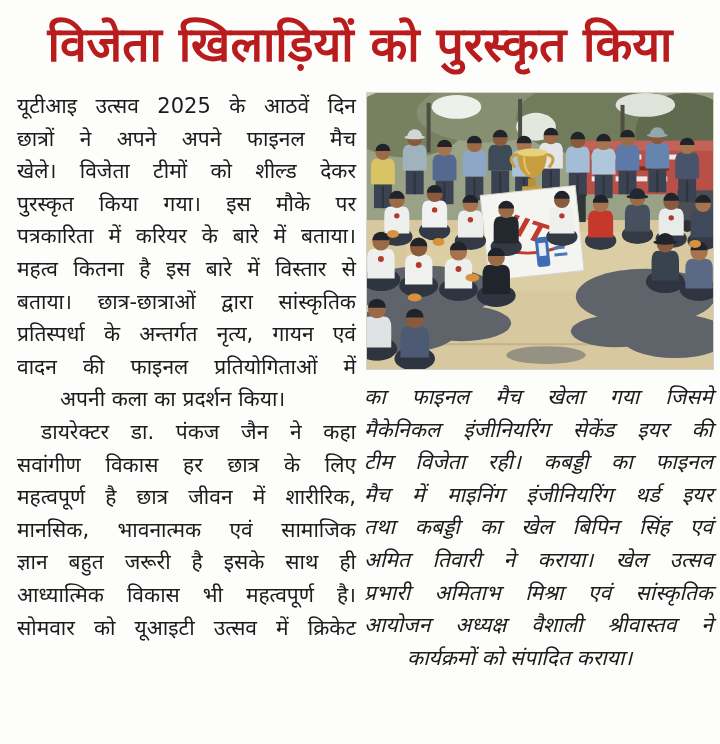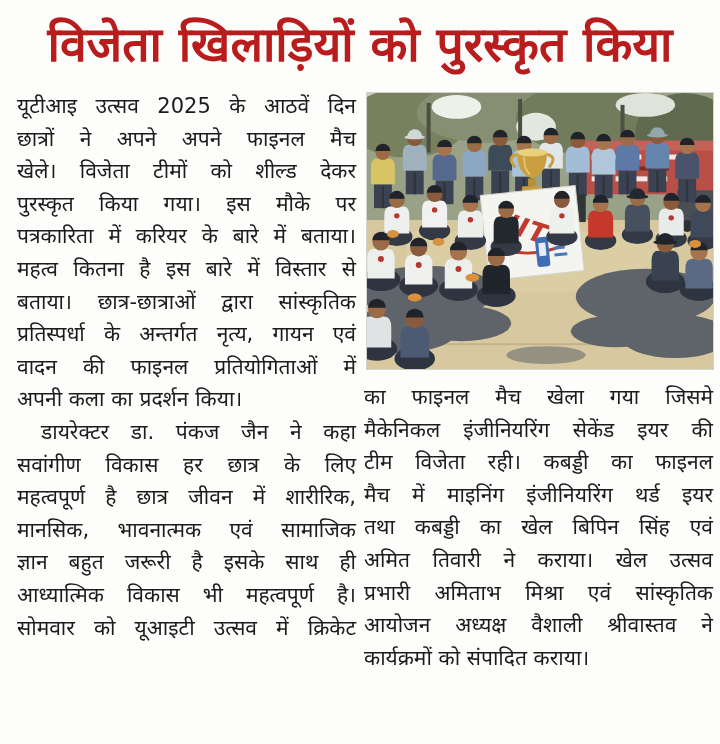--- a/index.html
+++ b/index.html
@@ -9,29 +9,29 @@
     font-family:"DejaVu Sans","Liberation Sans",sans-serif;
   }
   .headline{
     position:absolute;top:0;left:0;width:720px;height:84px;margin:0;
     display:flex;align-items:center;justify-content:center;
     font-size:48px;font-weight:700;letter-spacing:0;white-space:nowrap;
     color:#b91c1c;
   }
   .col{position:absolute;font-size:21px;}
   .col-left{left:17px;top:90px;width:339px;}
-  .col-right{left:364px;top:381px;width:349px;}
+  .col-right{left:364px;top:381px;width:349px;font-style:italic;}
   .line{
     height:32.6px;line-height:32.6px;
     text-align:justify;text-align-last:justify;
     overflow:visible;white-space:nowrap;
   }
   .line.bold{font-weight:700;}
   .line.indent{text-indent:24px;}
-  .line.para-end{text-align-last:left;}
+  .line.para-end{text-align-last:left;margin-left:43px;}
   .photo{
     position:absolute;left:366px;top:92px;width:348px;height:278px;margin:0;
     border:1px solid #d3d3cd;box-sizing:border-box;background:#d8c89f;
   }
   .photo svg{display:block;width:100%;height:100%;}
   svg text{font-family:"DejaVu Sans","Liberation Sans",sans-serif;}
 </style>
 </head>
 <body>
 

